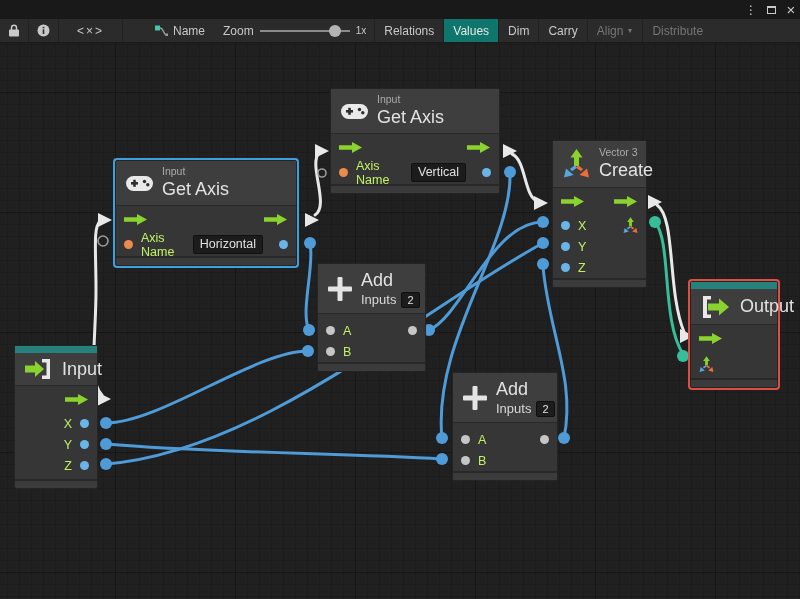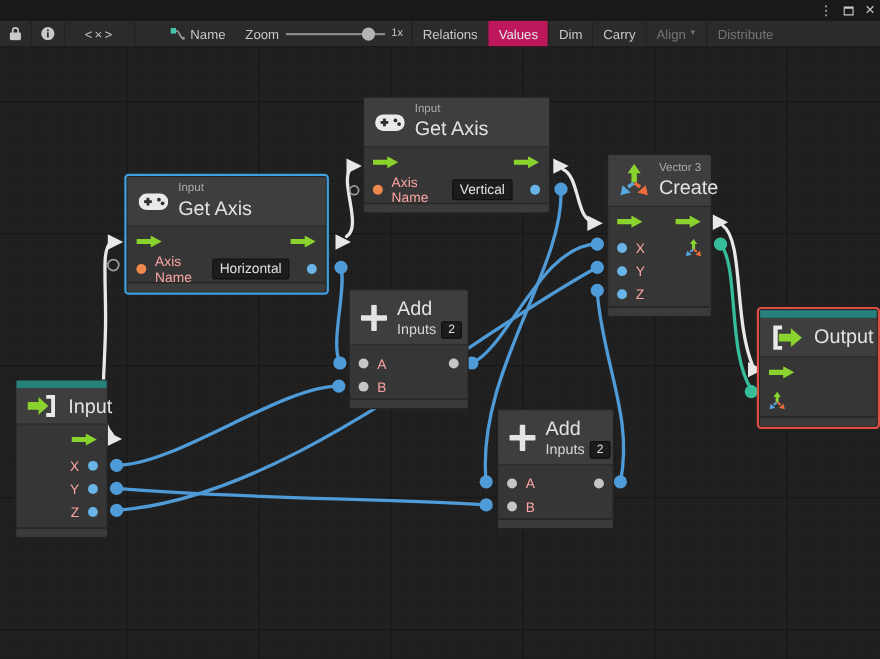--- a/index.html
+++ b/index.html
@@ -17,21 +17,21 @@
     border-bottom:1px solid #1a1a1a;display:flex;align-items:stretch;color:#c8c8c8;font-size:12px;}
   .tbtn{display:flex;align-items:center;justify-content:center;padding:0 8px;border-right:1px solid #222;}
   .tgroupgap{width:22px;}
   .crumb{display:flex;align-items:center;gap:5px;padding:0 10px;}
   .zoomwrap{display:flex;align-items:center;gap:6px;padding:0 8px;}
   .slider{position:relative;width:90px;height:12px;}
   .slider .track{position:absolute;left:0;right:0;top:5px;height:2px;background:#8b8b8b;}
   .slider .knob{position:absolute;top:0;width:12px;height:12px;border-radius:50%;background:#b4b4b4;}
   .zoomval{font-size:10px;}
   .mbtn{display:flex;align-items:center;gap:3px;padding:0 9px;border-left:1px solid #212121;}
-  .mbtn.active{background:#be185d;color:#e8e8e8;}
+  .mbtn.active{background:#0f766e;color:#e8e8e8;}
   .mbtn.disabled{color:#757575;}
   .caret{font-size:7px;line-height:1;}
   .codeglyph{letter-spacing:2px;font-size:12px;color:#c9c9c9;}
   
   .canvas{position:absolute;left:0;top:43px;width:800px;height:556px;background-color:#202020;
     background-image:
       linear-gradient(#161616 1px, transparent 1px),
       linear-gradient(90deg,#161616 1px, transparent 1px),
       linear-gradient(#1c1c1c 1px, transparent 1px),
       linear-gradient(90deg,#1c1c1c 1px, transparent 1px);
@@ -47,21 +47,21 @@
   .hdr{display:flex;align-items:center;gap:9px;padding:0 10px;background:#3e3e3e;
     border-bottom:1px solid #292929;}
   .hdr .titles{display:flex;flex-direction:column;justify-content:center;line-height:1.25;}
   .hdr .small{font-size:10.5px;color:#ababab;}
   .hdr .t1{font-size:18px;color:#e2e2e2;}
   .hdr .t2{font-size:13px;color:#d8d8d8;display:flex;align-items:center;gap:5px;}
   .badge{background:#1c1c1c;border:1px solid #0f0f0f;border-radius:2px;color:#e0e0e0;
     font-size:11px;padding:0 5px;line-height:14px;}
   .body{padding:0;}
   .row{display:flex;align-items:center;gap:8px;padding:0 8px;}
-  .row .lbl{font-size:12.5px;color:#fca5a5;}
+  .row .lbl{font-size:12.5px;color:#bef264;}
   .row .sp{flex:1;}
   .pdot{width:9px;height:9px;border-radius:50%;flex:0 0 auto;}
   .pdot.blue{background:#6ab5e8;} .pdot.orange{background:#ee8a4e;} .pdot.gray{background:#c6c6c6;}
   .field{background:#1c1c1c;border:1px solid #101010;border-radius:2px;color:#e0e0e0;
     font-size:12.5px;padding:0 6px;line-height:17px;white-space:nowrap;}
   .footer{height:9px;background:#3b3b3b;border-top:2px solid #282828;border-radius:0 0 2px 2px;}
   .icn{display:flex;align-items:center;justify-content:center;flex:0 0 auto;}
 </style>
 </head>
 <body>
@@ -417,21 +417,21 @@
         <span class="pdot blue"></span>
         </div>
         <div class="row" style="height:21px">
           <span class="sp"></span>
         <span class="lbl">Z</span>
         <span class="pdot blue"></span>
         </div>
       </div>
       <div class="footer"></div>
     </div>
-    <div class="node sel-red" style="left: 690px; top: 238px; width: 108px;">
+    <div class="node sel-red" style="left: 690px; top: 238px; width: 88px;">
       <div class="topbar"></div>
       <div class="hdr" style="height:36px">
       <span class="icn">
           <svg width="30" height="24" viewBox="0 0 30 24">
       <path d="M2,1 h8 v3.5 H6 v15 h4 v3.5 H2 Z" fill="#e9e9e9"></path>
       <polygon points="7,8.5 18,8.5 18,3.5 28,12 18,20.5 18,15.5 7,15.5" fill="#8ad32f"></polygon>
           </svg>
         </span>
       <div class="titles">
           <div class="t1">Output</div>

